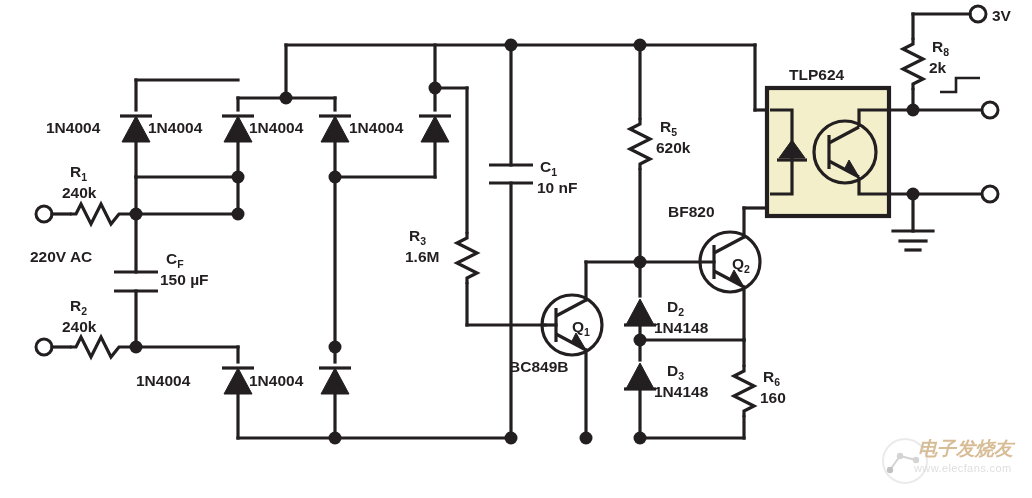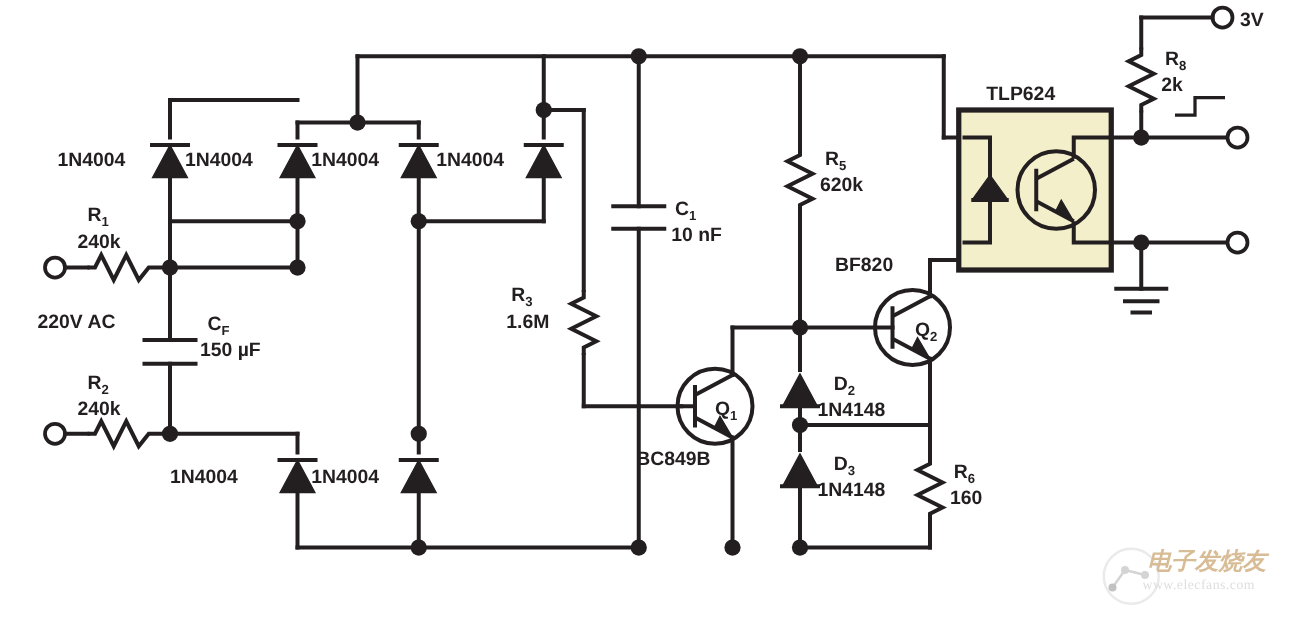--- a/index.html
+++ b/index.html
@@ -19,21 +19,21 @@
   .sub{font-size:10.5px;font-weight:bold;}
   .caption{position:absolute;left:48px;top:455px;width:860px;
            font-family:"DejaVu Sans","Liberation Sans",sans-serif;
            font-size:20px;font-weight:bold;color:#2b2b2b;white-space:nowrap;letter-spacing:0.2px;}
   .caption .subn{font-size:13px;vertical-align:sub;}
   .watermark{position:absolute;left:884px;top:424px;width:146px;height:70px;
              opacity:0.42;pointer-events:none;}
   .wm-text{position:absolute;left:34px;top:12px;font-size:19px;font-weight:bold;
            color:#a16207;font-style:italic;font-family:"DejaVu Sans",sans-serif;}
   .wm-url{position:absolute;left:30px;top:38px;font-size:11px;color:#b0b0b0;
-          font-family:Liberation Serif, serif;letter-spacing:0.4px;}
+          font-family:Liberation Sans, sans-serif;letter-spacing:0.4px;}
   .wm-logo{position:absolute;left:-6px;top:10px;}
 </style>
 </head>
 <body>
 
 <div id="root">
 
 <svg id="schematic" viewBox="0 0 1032 498">
 
   <circle class="term" cx="44" cy="214" r="8"></circle>

